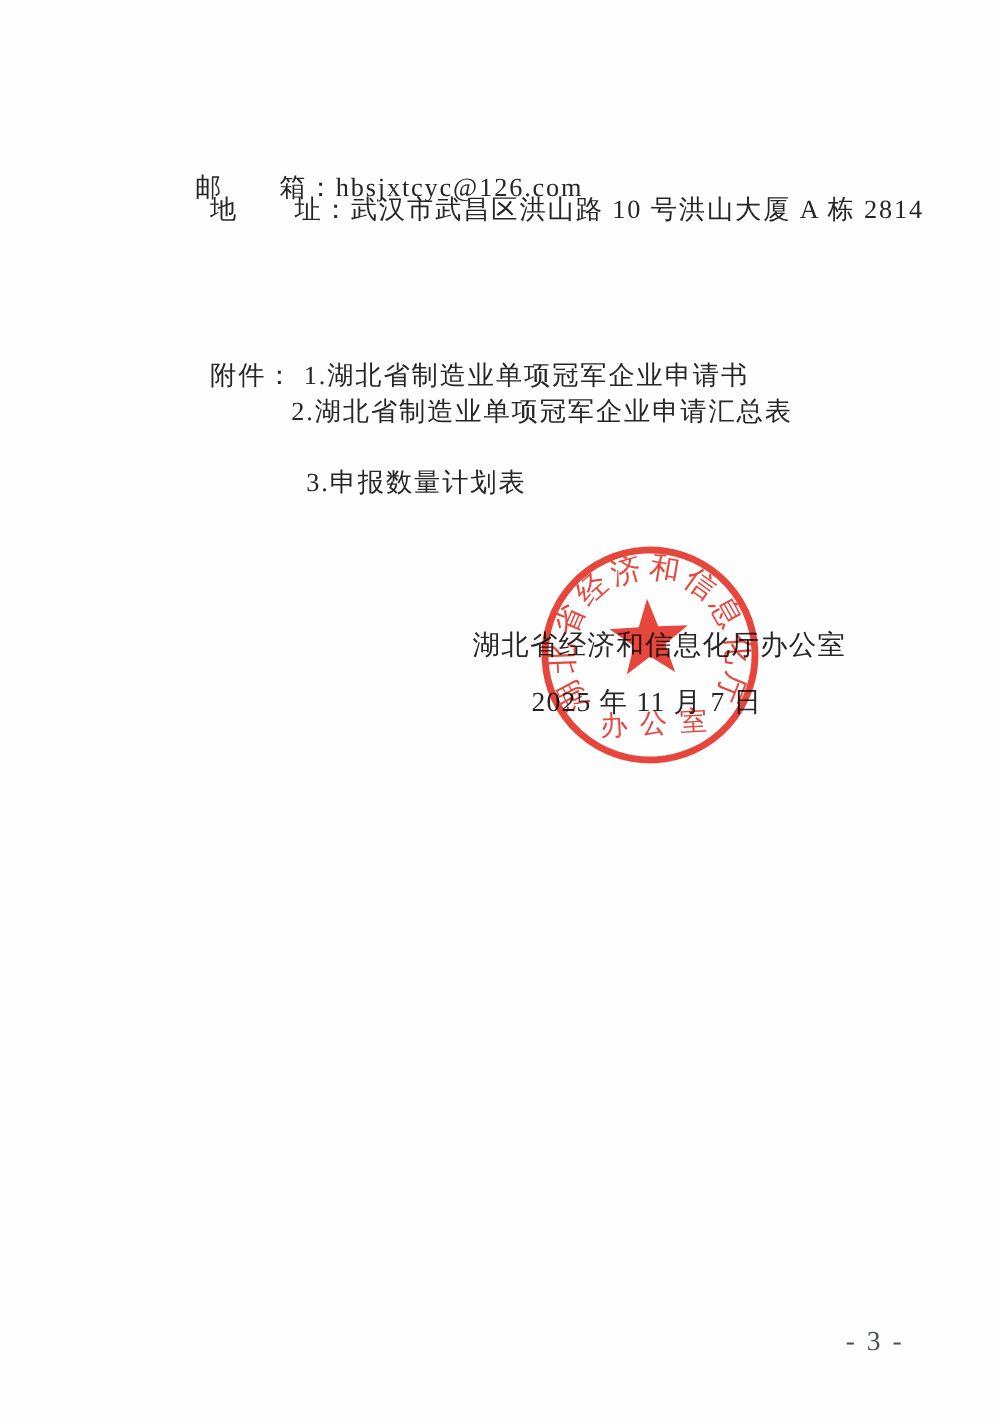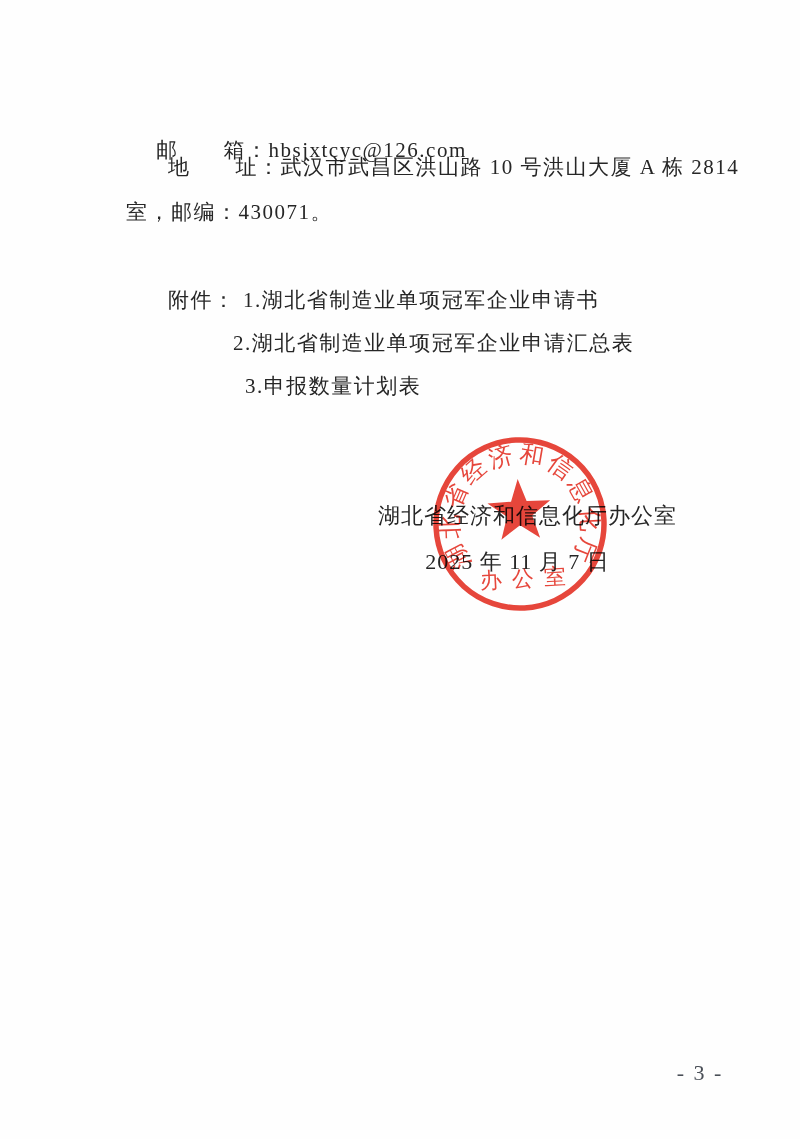--- a/index.html
+++ b/index.html
@@ -22,21 +22,21 @@
     font-size: 21px;
     letter-spacing: 1.5px;
     line-height: 1.2;
   }
   .email-line   { left: 156px; top: 110px; margin-top: 28px; }
   .address-line { left: 168px; top: 155px; }
   .address-line2{ left: 126px; top: 200px; }
 
   .attach-label { left: 168px; top: 288px; }
   .attach-item-1{ left: 233px; top: 288px; margin-left: 10px; }
-  .attach-item-2{ left: 233px; top: 331px; text-align: center; }
+  .attach-item-2{ left: 233px; top: 317px; text-align: center; }
   .attach-item-3{ left: 245px; top: 374px; }
 
   .issuer-line {
     position: absolute;
     left: 375px; top: 501px; width: 305px;
     text-align: center;
     font-size: 22px;
     letter-spacing: 1px;
     white-space: nowrap;
   }
@@ -70,21 +70,20 @@
 </style>
 </head>
 <body>
 
 <div class="page">
 
   <div class="line email-line">邮　　箱：hbsjxtcyc@126.com</div>
 
   <div class="line address-line">地　　址：武汉市武昌区洪山路 10 号洪山大厦 A 栋 2814</div>
 
-  <div class="line address-line2">室，邮编：430071。</div>
 
   <div class="line attach-label">附件：</div>
 
   <div class="line attach-item-1">1.湖北省制造业单项冠军企业申请书</div>
 
   <div class="line attach-item-2">2.湖北省制造业单项冠军企业申请汇总表</div>
 
   <div class="line attach-item-3">3.申报数量计划表</div>
 
   <div class="issuer-line">湖北省经济和信息化厅办公室</div>

